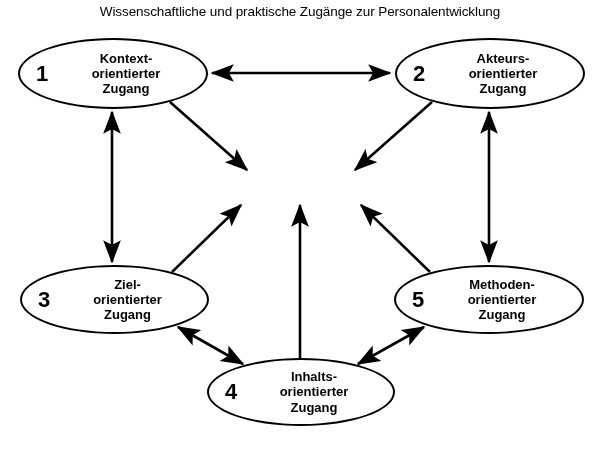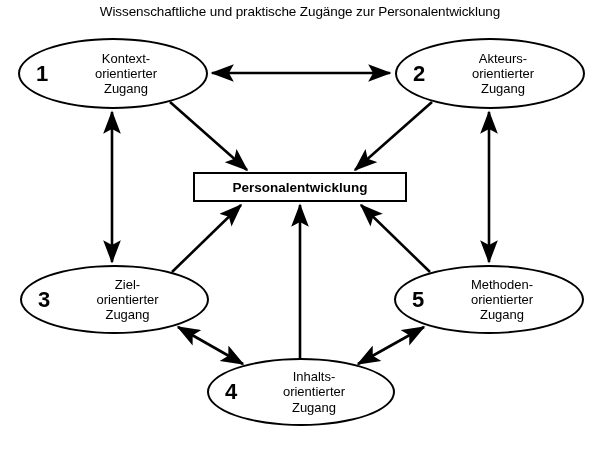--- a/index.html
+++ b/index.html
@@ -50,21 +50,21 @@
     left: 16px;
     top: 50%;
     transform: translateY(-50%);
     font-size: 22px;
     font-weight: bold;
     color: #000000;
     line-height: 1;
   }
   .node-label {
     font-size: 13px;
-    font-weight: normal;
+    font-weight: bold;
     color: #000000;
     text-align: center;
     line-height: 1.18;
     padding-left: 26px;
     white-space: pre-line;
   }
   #center-box {
     position: absolute;
     box-sizing: border-box;
     border: 2.2px solid #000000;
@@ -128,23 +128,20 @@
 Zugang</span>
   </div>
 
   <div class="node-ellipse" style="left:395px; top:38px; width:190px; height:71px;">
     <span class="node-num">2</span>
     <span class="node-label">Akteurs-
 orientierter
 Zugang</span>
   </div>
 
-  <div id="center-box" style="left:193px; top:172px; width:214px; height:30px;">
-    <span class="box-label">Personalentwicklung</span>
-  </div>
 
   <div class="node-ellipse" style="left:20px; top:265px; width:189px; height:69px;">
     <span class="node-num">3</span>
     <span class="node-label">Ziel-
 orientierter
 Zugang</span>
   </div>
 
   <div class="node-ellipse" style="left:394px; top:265px; width:190px; height:69px;">
     <span class="node-num">5</span>

